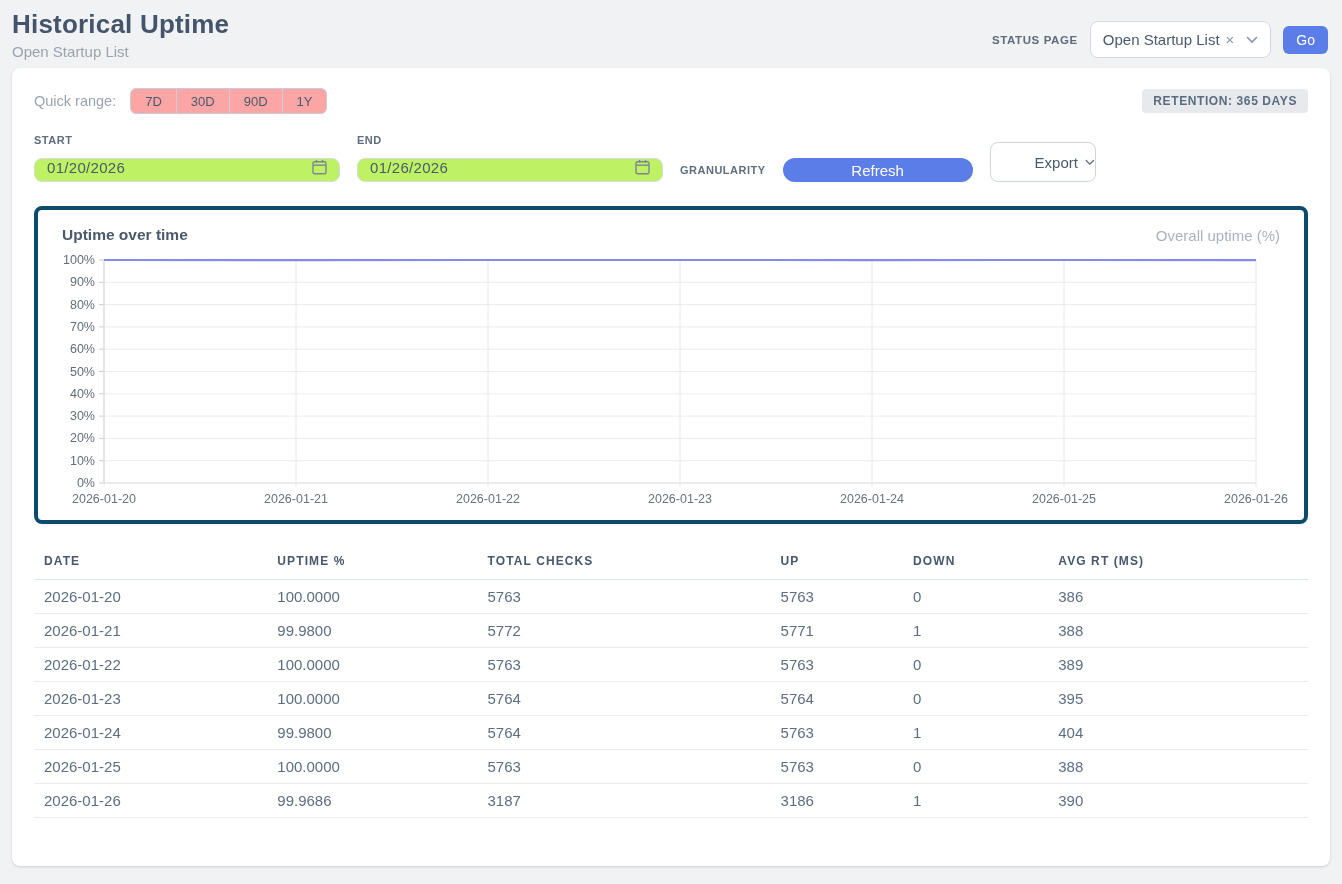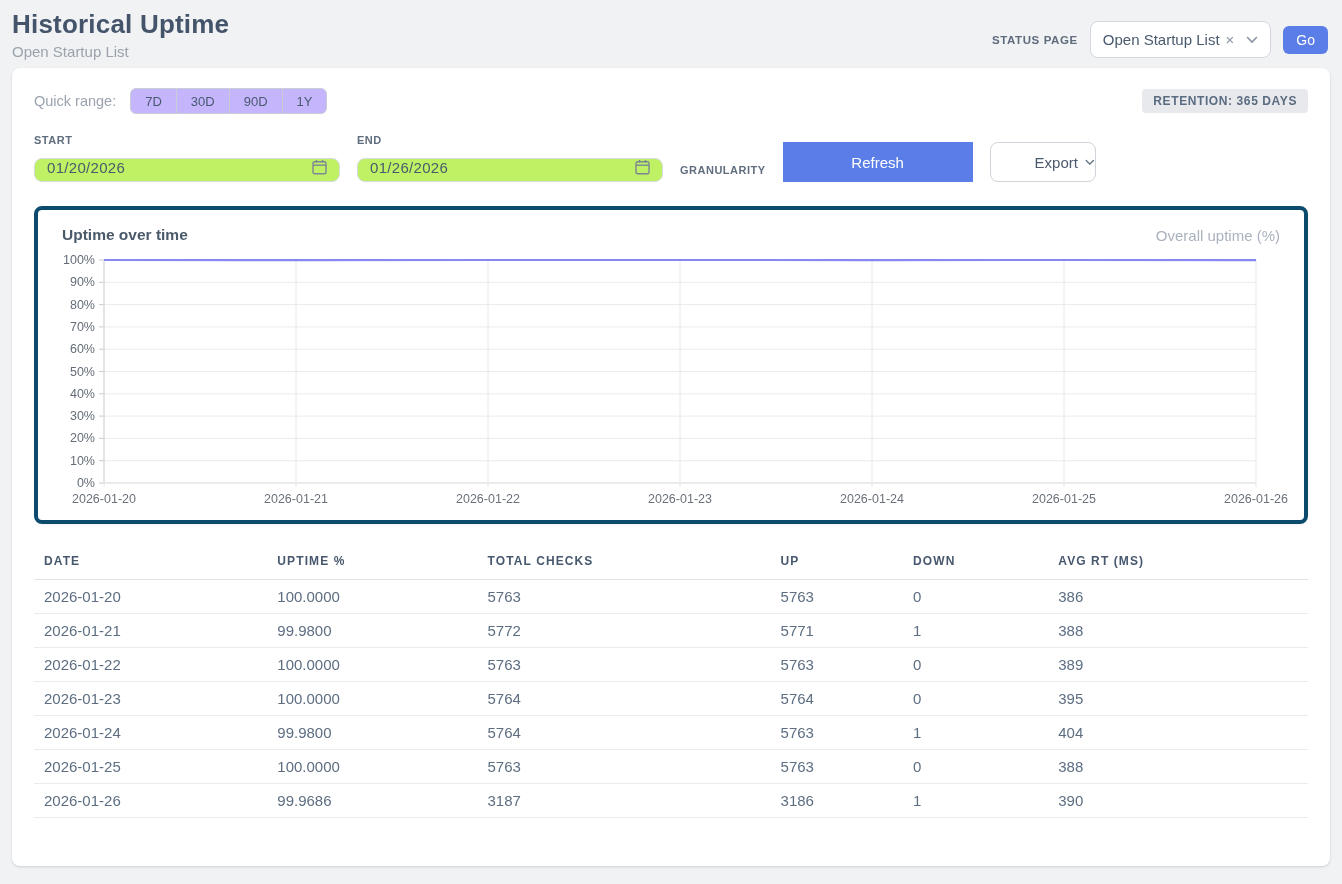--- a/index.html
+++ b/index.html
@@ -16,32 +16,32 @@
   .clear-x { font-size:15px; color:#8a93a0; line-height:1; }
   .go-btn { background:#5b7de7; color:#fff; border:none; border-radius:6px; font-size:14px; padding:6px 13px; cursor:pointer; font-family:inherit; }
 
   
   .main-card { margin:2px 12px 12px; background:#fff; border-radius:8px; box-shadow:0 1px 3px rgba(16,24,40,.10), 0 1px 2px rgba(16,24,40,.06); padding:20px 22px 10px; height:798px; }
 
   .row1 { display:flex; justify-content:space-between; align-items:center; margin-bottom:20px; }
   .qr-wrap { display:flex; align-items:center; gap:14px; }
   .qr-label { font-size:14.5px; color:#9aa3ae; }
   .qr-group { display:flex; }
-  .qr-btn { background:#c4b5fd; border:1px solid #c9ced6; color:#4a5a6e; font-size:13px; font-family:inherit; padding:5px 14px; height:26px; margin-left:-1px; cursor:pointer; }
+  .qr-btn { background:#fca5a5; border:1px solid #c9ced6; color:#4a5a6e; font-size:13px; font-family:inherit; padding:5px 14px; height:26px; margin-left:-1px; cursor:pointer; }
   .qr-btn:first-child { border-radius:6px 0 0 6px; margin-left:0; }
   .qr-btn:last-child { border-radius:0 6px 6px 0; }
   .retention-badge { background:#e7e9ed; color:#5b6b80; font-size:12px; font-weight:700; letter-spacing:.6px; border-radius:4px; padding:5px 11px; }
 
   .row2 { display:flex; gap:17px; align-items:flex-end; margin-bottom:24px; }
   .field { display:flex; flex-direction:column;gap:6px; }
   .field-label { font-size:11px; font-weight:600; letter-spacing:.5px; color:#606d7f; margin-bottom:6px; }
   .input-box { width:306px; height:24px; border:1px solid #d6dade; border-radius:8px; background:#bef264; display:flex; align-items:flex-start; padding:0 12px; font-size:15px; color:#4a5a6e; letter-spacing:.3px; cursor:text; }
   .input-box .spacer, .select-box .spacer { flex:1; }
   .select-box { cursor:pointer; }
-  .refresh-btn { width:190px; height:40px; background:#5b7de7; color:#fff; border:none; border-radius:0; font-size:15px; font-family:inherit; cursor:pointer; }
+  .refresh-btn { width:190px; height:24px; background:#5b7de7; color:#fff; border:none; border-radius:16px; font-size:15px; font-family:inherit; cursor:pointer; }
   .export-btn { width:106px; height:40px; background:#fff; border:1px solid #cfd4da; border-radius:8px; font-size:15px; color:#4a5a6e; font-family:inherit; cursor:pointer; display:flex; align-items:center; justify-content:center; gap:7px;padding-left:44px; }
 
   
   .chart-card { border:4px solid #0c4a6e; border-radius:8px; box-shadow:0 1px 2px rgba(16,24,40,.05); padding:16px 24px 12px; margin-bottom:22px; }
   .chart-head { display:flex; justify-content:space-between; align-items:center; margin-bottom:10px; }
   .chart-title { font-size:15.5px; font-weight:700; color:#4b5a6b; }
   .chart-legend { font-size:15px; color:#aab2bf; }
   .chart-svg { display:block; }
   .chart-svg text { font-family:"Liberation Sans", sans-serif; }
 

